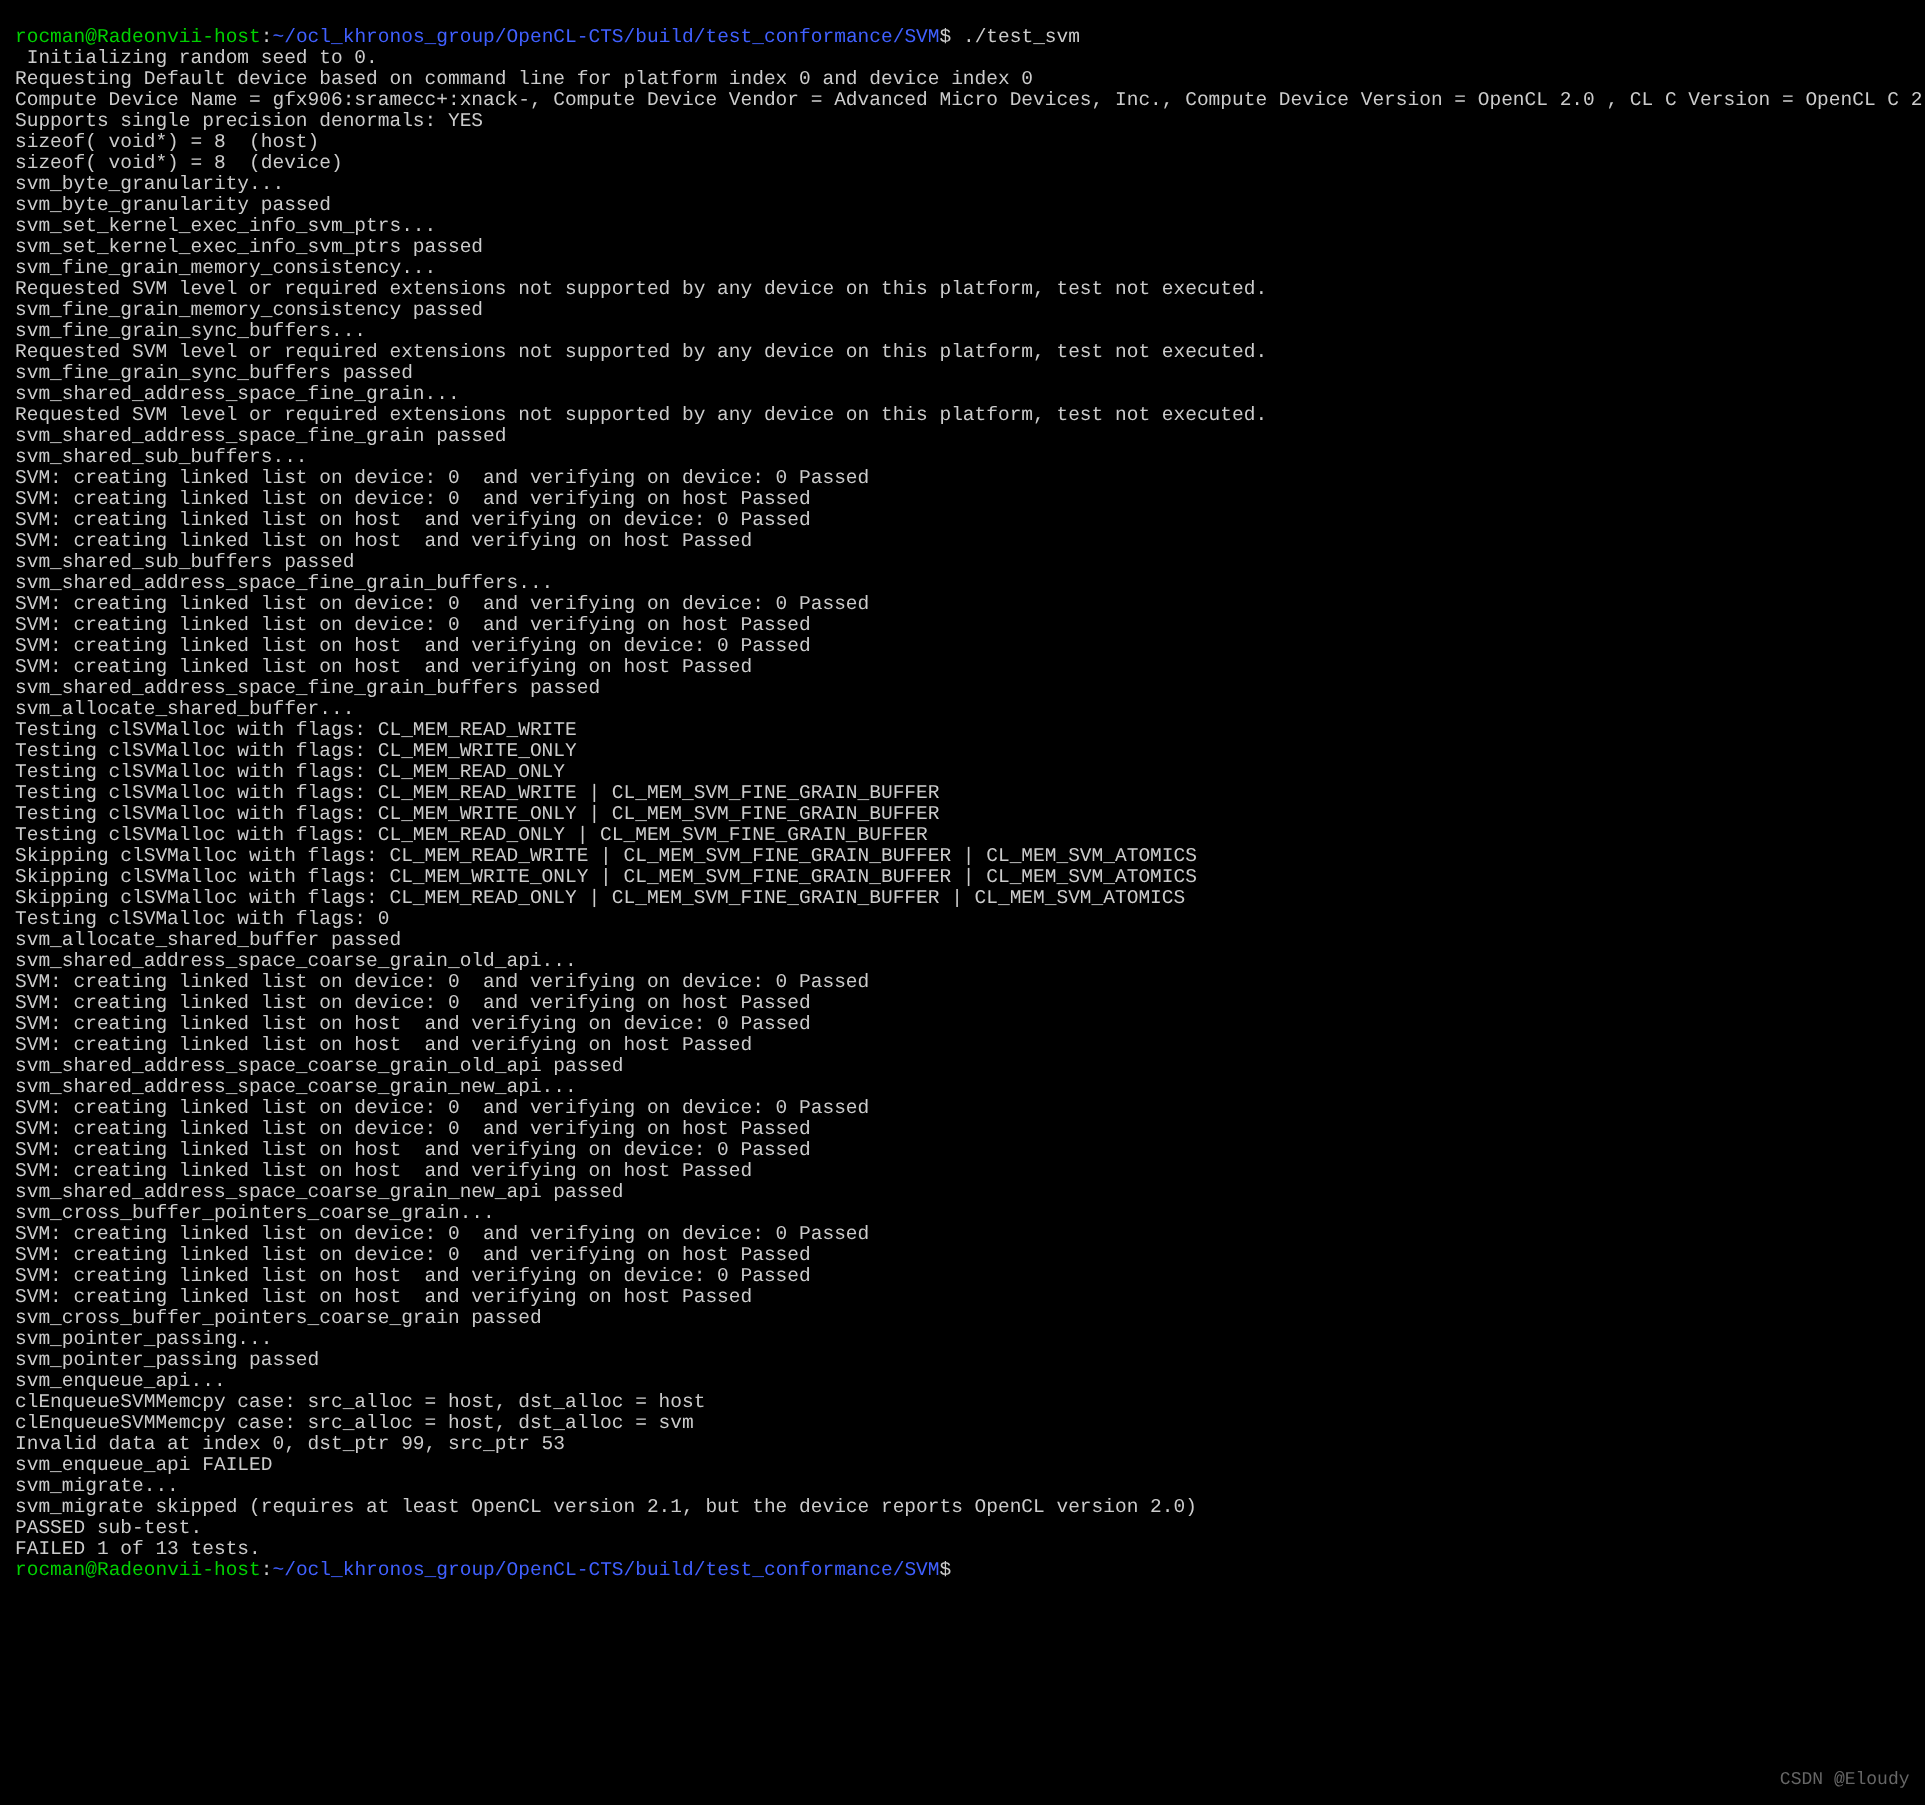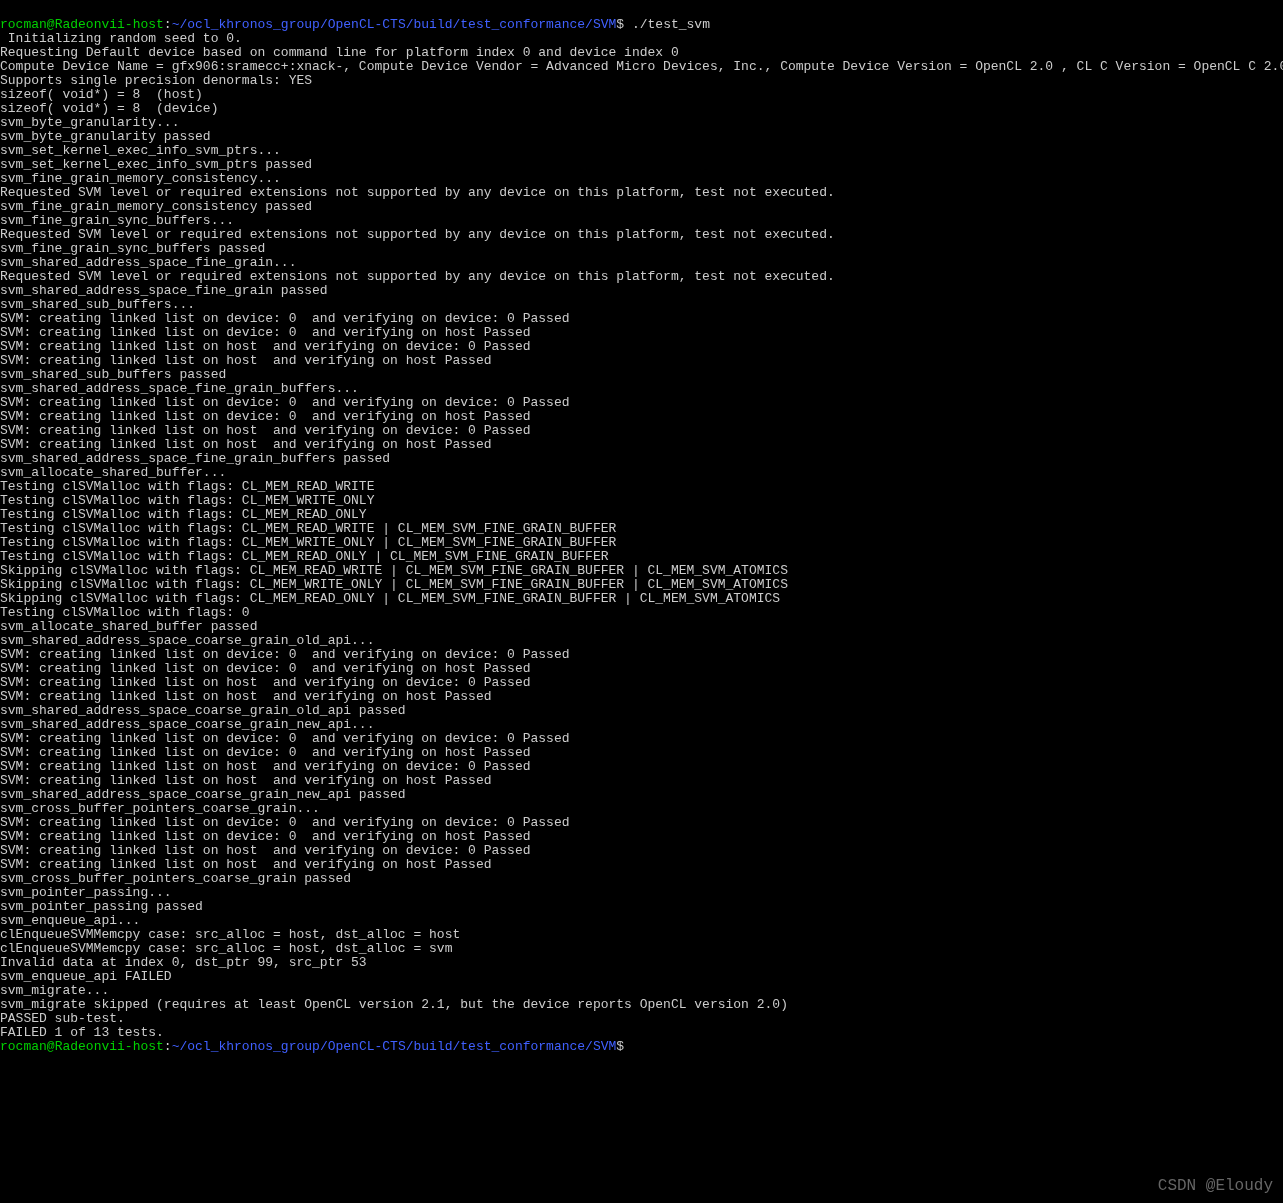--- a/index.html
+++ b/index.html
@@ -1,22 +1,22 @@
 <!DOCTYPE html>
 <html><head>
 <meta charset="utf-8">
 <style>
   html,body{margin:0;padding:0;background:#000;color:#ccc;font-family:Consolas,"Courier New",monospace;font-size:13px;line-height:14px;}
-  .terminal{padding:4px 0;white-space:pre;}
+  .terminal{padding:4px 10px;white-space:pre;}
   .user{color:#00d000;}
   .host{color:#00d000;}
   .path{color:#4060ff;}
   .dollar{color:#ccc;}
   .cmd{color:#ccc;}
-  .watermark{position:fixed;right:10px;bottom:10px;color:#666;font-size:16px;}
+  .watermark{position:fixed;right:10px;bottom:10px;color:#666;font-size:12px;}
 </style>
 </head>
 <body>
 
 <div class="terminal">
 <span><span class="user">rocman</span><span class="user">@</span><span class="host">Radeonvii-host</span><span class="dollar">:</span><span class="path">~/ocl_khronos_group/OpenCL-CTS/build/test_conformance/SVM</span><span class="dollar">$</span><span class="cmd"> ./test_svm</span></span>
 <div id="output"> Initializing random seed to 0.
 Requesting Default device based on command line for platform index 0 and device index 0
 Compute Device Name = gfx906:sramecc+:xnack-, Compute Device Vendor = Advanced Micro Devices, Inc., Compute Device Version = OpenCL 2.0 , CL C Version = OpenCL C 2.0
 Supports single precision denormals: YES

